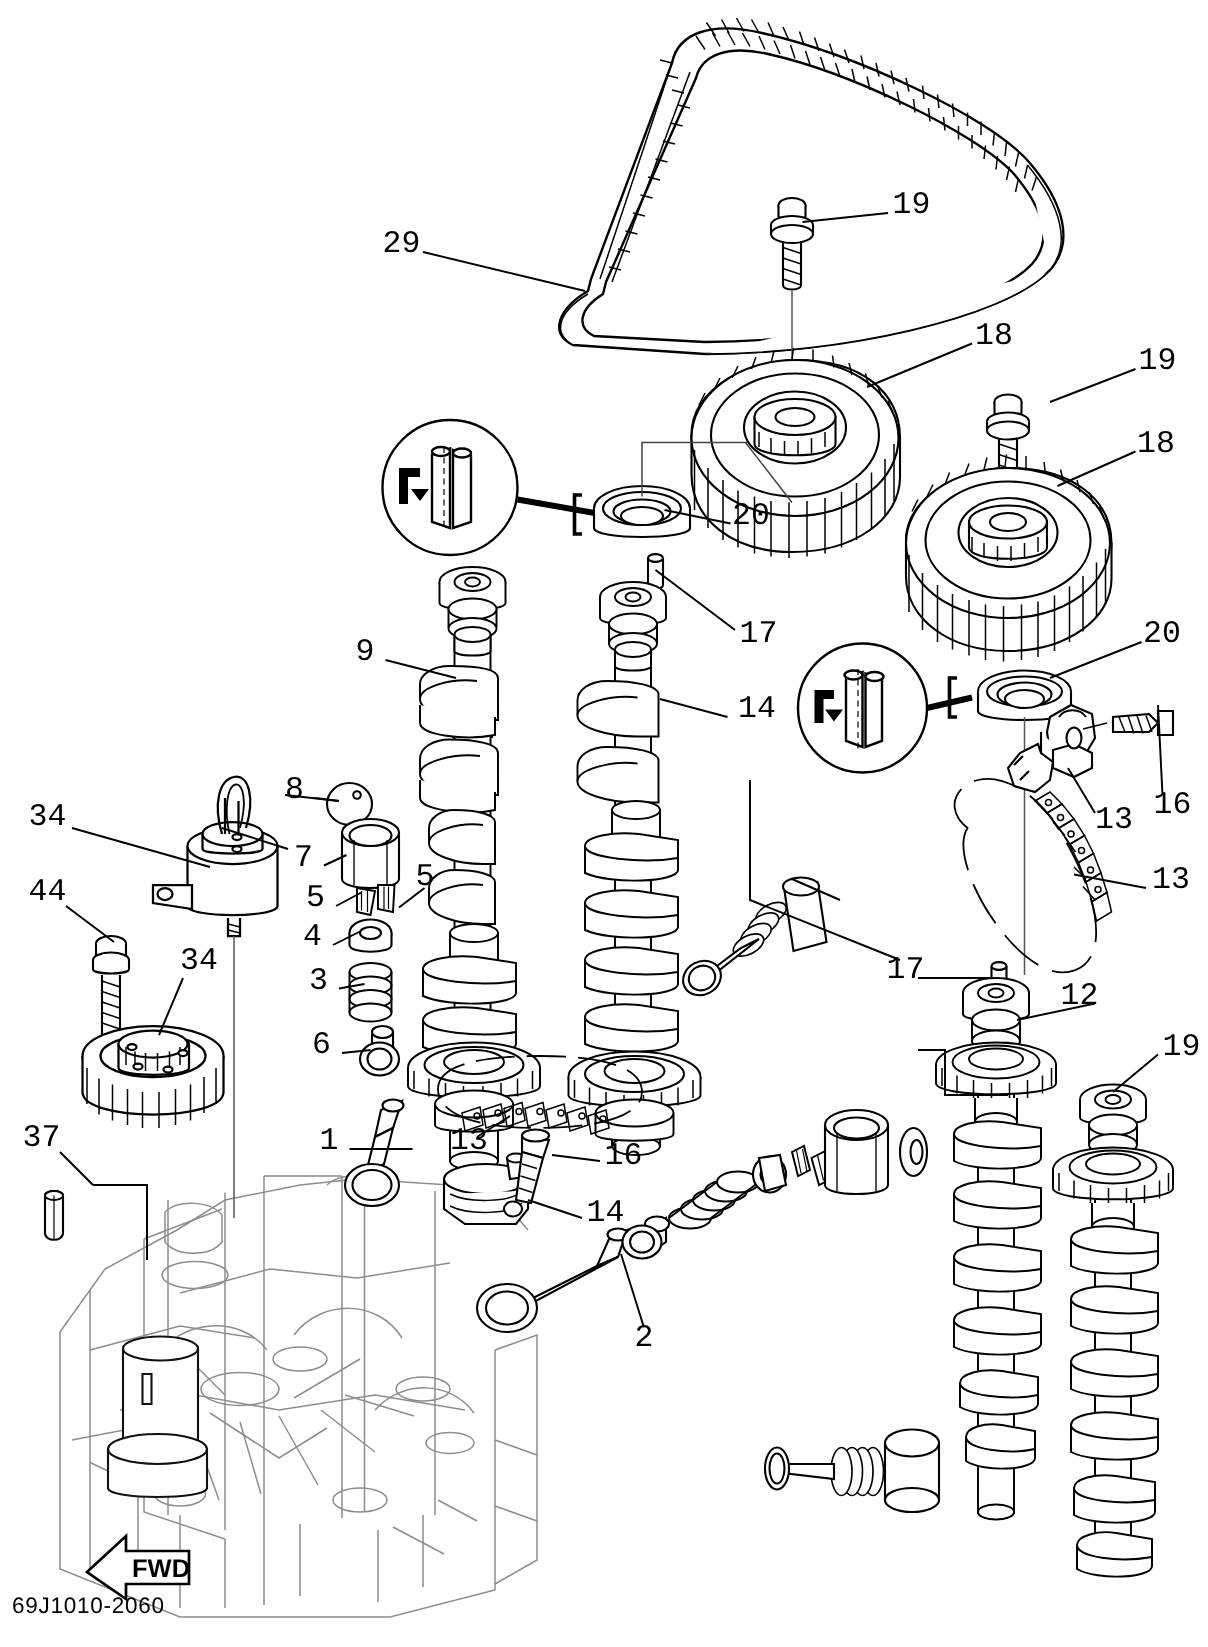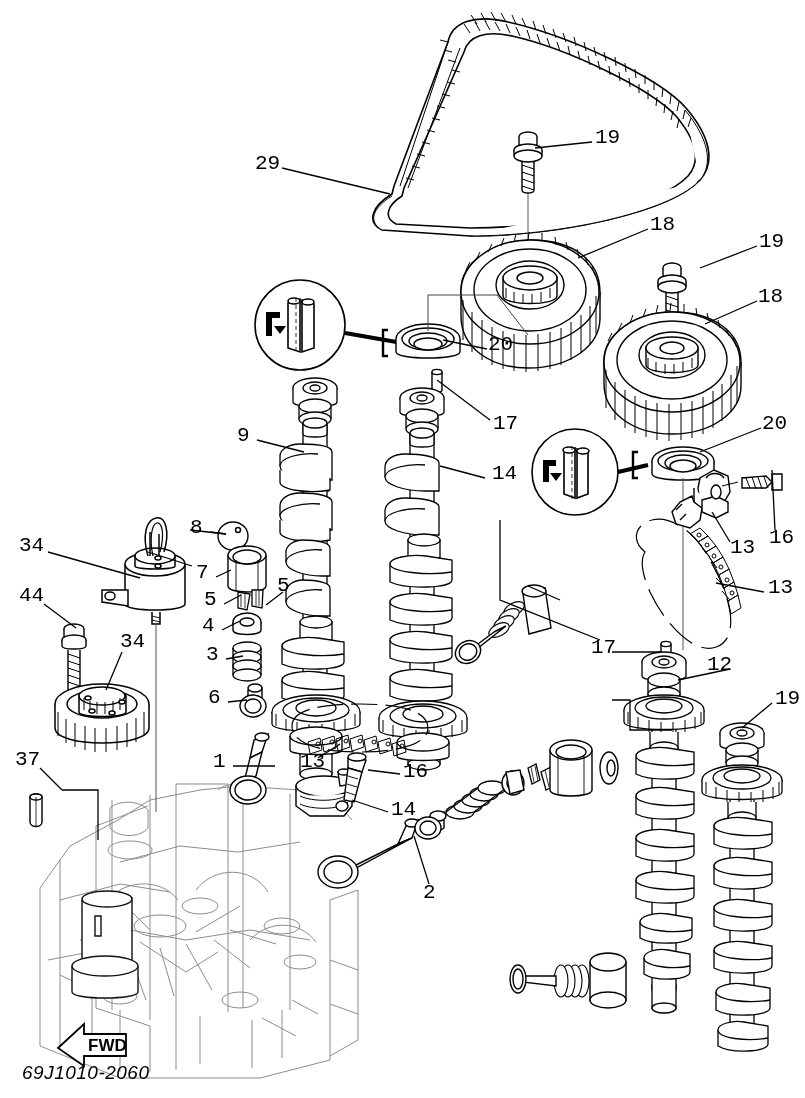--- a/index.html
+++ b/index.html
@@ -13,23 +13,23 @@
   .lbl{
     position:absolute;
     font-family:Liberation Mono, monospace;
     font-size:21px;
     color:#000;
     line-height:1;
     white-space:nowrap;
     letter-spacing:0px;
   }
   #partno{
-    position:absolute;left:22px;top:1062px;
+    position:absolute;left:8px;top:1062px;
     font-family:"Liberation Sans", sans-serif;
-    font-size:19px;color:#000;letter-spacing:0.5px;white-space:nowrap;font-style:italic;
+    font-size:15px;color:#000;letter-spacing:0.5px;white-space:nowrap;
   }
   .fwd-text{
     font-family:"Liberation Sans", sans-serif;
     font-size:17px;font-weight:bold;
   }
 </style>
 </head>
 <body>
 
 <div id="stage">

